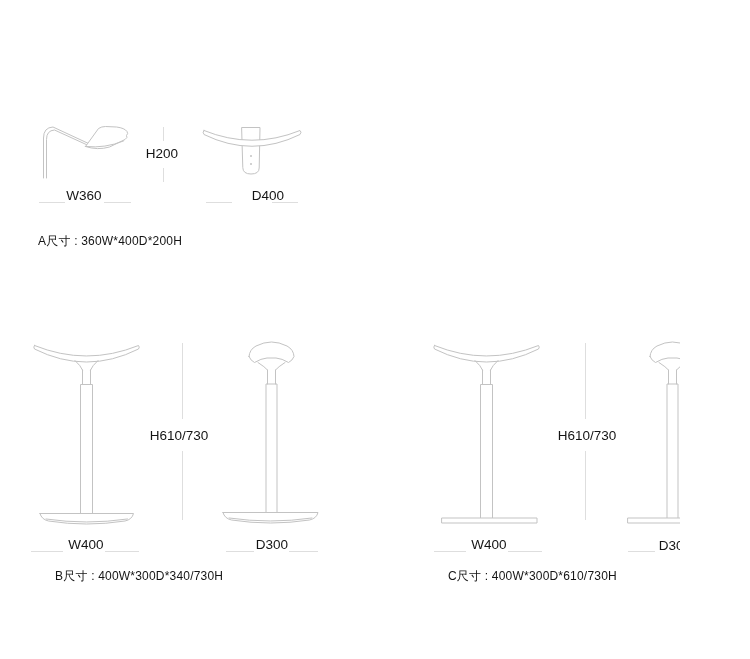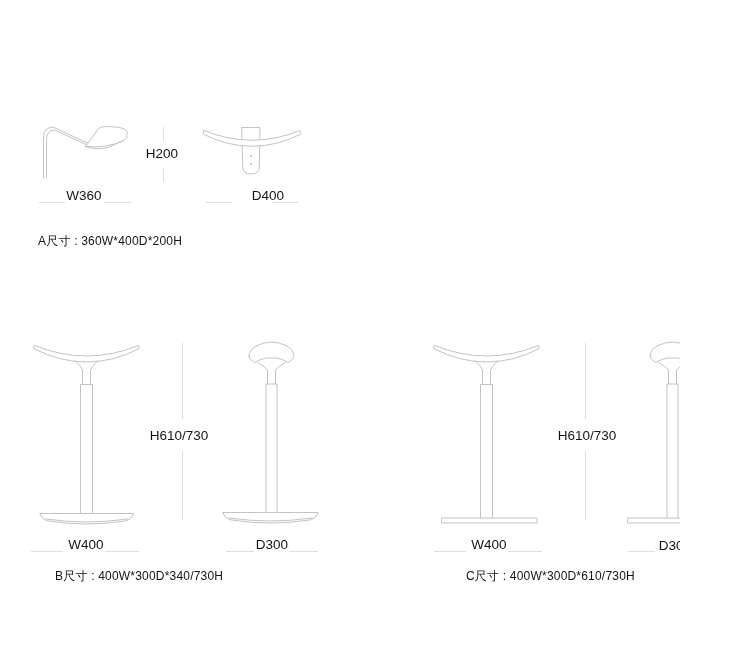--- a/index.html
+++ b/index.html
@@ -138,15 +138,15 @@
   </svg>
 
   <div class="tick" style="left:434px;top:551px;width:32px"></div>
   <div class="dimlabel" style="left:449px;top:537px;width:80px">W400</div>
   <div class="tick" style="left:508px;top:551px;width:34px"></div>
 
   <div class="tick" style="left:628px;top:551px;width:27px"></div>
   <div class="dimlabel" style="left:635px;top:538px;width:80px">D300</div>
   <div class="tick" style="left:697px;top:551px;width:28px"></div>
 
-  <div class="caption" style="left:466px;top:568px">C尺寸 : 400W*300D*610/730H</div>
+  <div class="caption" style="left:448px;top:568px">C尺寸 : 400W*300D*610/730H</div>
 
 </div>
 
 </body></html>

